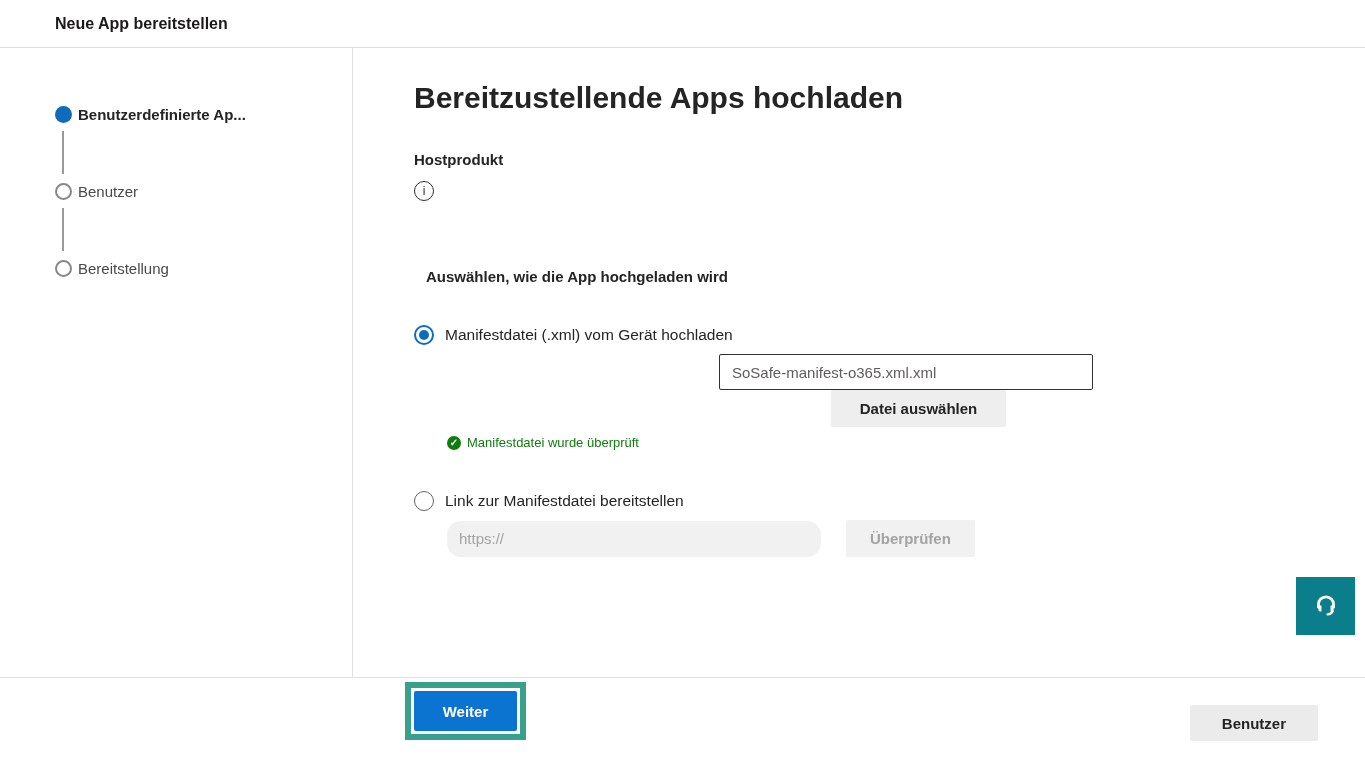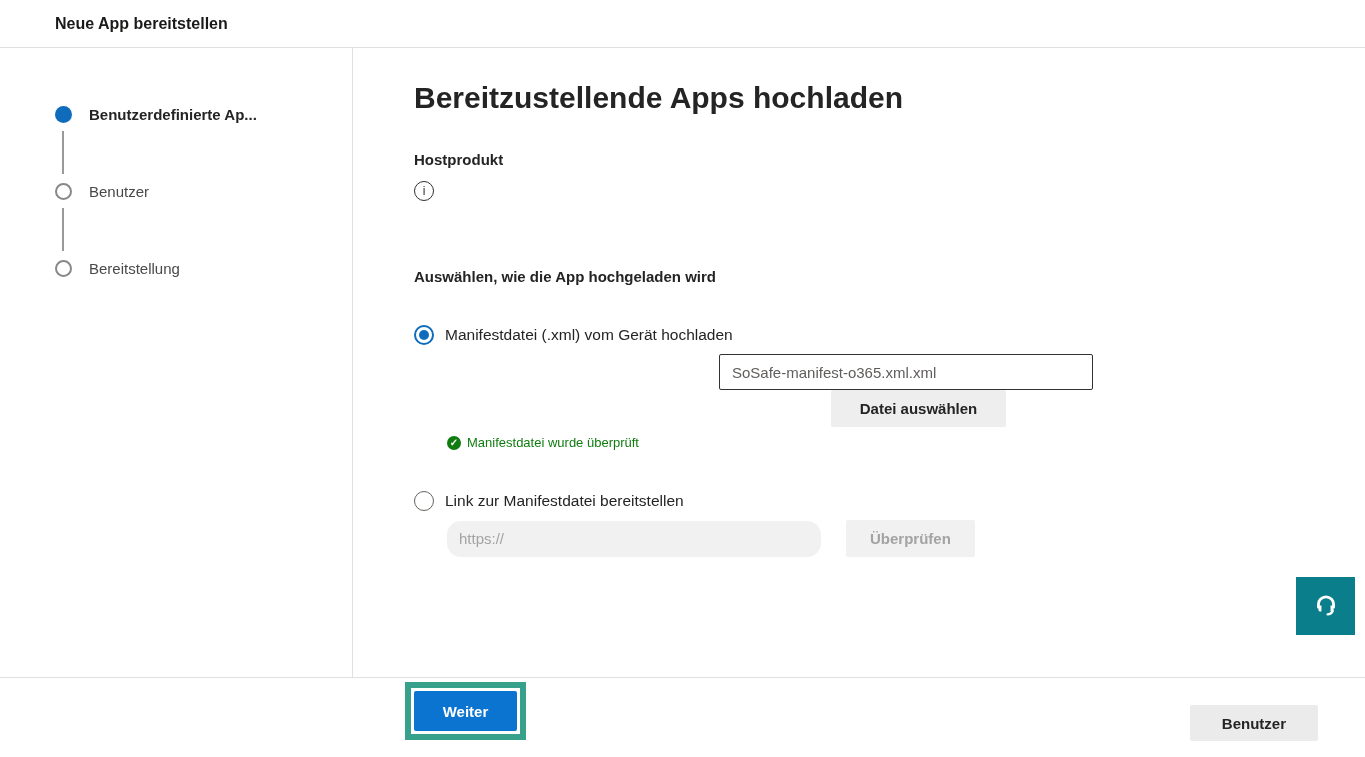--- a/index.html
+++ b/index.html
@@ -9,42 +9,42 @@
 
   
   .header { position:absolute; left:0; top:0; width:100%; height:48px;
     border-bottom:1px solid var(--border_gray,#e1e0de); display:flex; align-items:center;
     padding-left:55px; background:#fff; }
   .header-title { font-size:16px; font-weight:700; color:#1b1a19; }
 
   
   .sidebar { position:absolute; left:0; top:48px; width:353px; height:629px;
     border-right:1px solid var(--border_gray,#e1e0de); padding:57px 0 0 55px; background:#fff; }
-  .step-row { display:flex; align-items:center; gap:17px; height:18px; cursor:pointer; }
+  .step-row { display:flex; align-items:center; gap:6px; height:18px; cursor:pointer; }
   .step-circle { width:17px; height:17px; border-radius:50%; flex:0 0 auto; }
   .step-circle.active { background:var(--accent_blue,#0f6cbd); }
   .step-circle.upcoming { background:#fff; border:2px solid #8a8886; }
   .step-label { font-size:15px; color:#494949; white-space:nowrap; }
   .step-label.active { font-weight:700; color:#242424; }
   .step-connector { width:2px; height:43px; background:#9b9997; margin:8px 0 8px 7px; }
 
   
   .main { position:absolute; left:353px; top:48px; width:1012px; height:629px;
     padding:30px 0 0 61px; background:#fff; }
   .page-title { font-size:30px; font-weight:700; color:#242424; line-height:40px; }
   .field-label { font-size:15px; font-weight:700; margin-top:33px; line-height:18px; }
   .dd-row { display:flex; align-items:center; gap:13px; margin-top:12px; }
   .dropdown { width:332px; height:37px; background:var(--field_gray,#f1f1f1); border-radius:2px;
     display:flex; align-items:center; justify-content:space-between; padding:0 13px;
     cursor:pointer; }
   .dropdown-text { font-size:15px; color:var(--text_muted,#a3a3a3); }
   .info-icon { width:20px; height:20px; border:1px solid #323130; border-radius:50%;
     display:flex; align-items:center; justify-content:center; font-size:12px;
     color:#323130; cursor:pointer; }
-  .section-heading { font-size:15px; font-weight:700; margin-top:67px; line-height:18px; }
+  .section-heading { font-size:15px; font-weight:700; margin-top:67px; line-height:18px;margin-left:12px; }
 
   .radio-row { display:flex; align-items:center; gap:11px; margin-top:39px; cursor:pointer; }
   .radio-row.second { margin-top:41px; }
   .radio { width:20px; height:20px; border-radius:50%; flex:0 0 auto; position:relative; }
   .radio.selected { border:2px solid var(--accent_blue,#0f6cbd); }
   .radio.selected::after { content:""; position:absolute; left:50%; top:50%;
     transform:translate(-50%,-50%); width:10px; height:10px; border-radius:50%;
     background:var(--accent_blue,#0f6cbd); }
   .radio.unselected { border:1px solid #66625e; }
   .radio-label { font-size:15.5px; color:#242424; }

